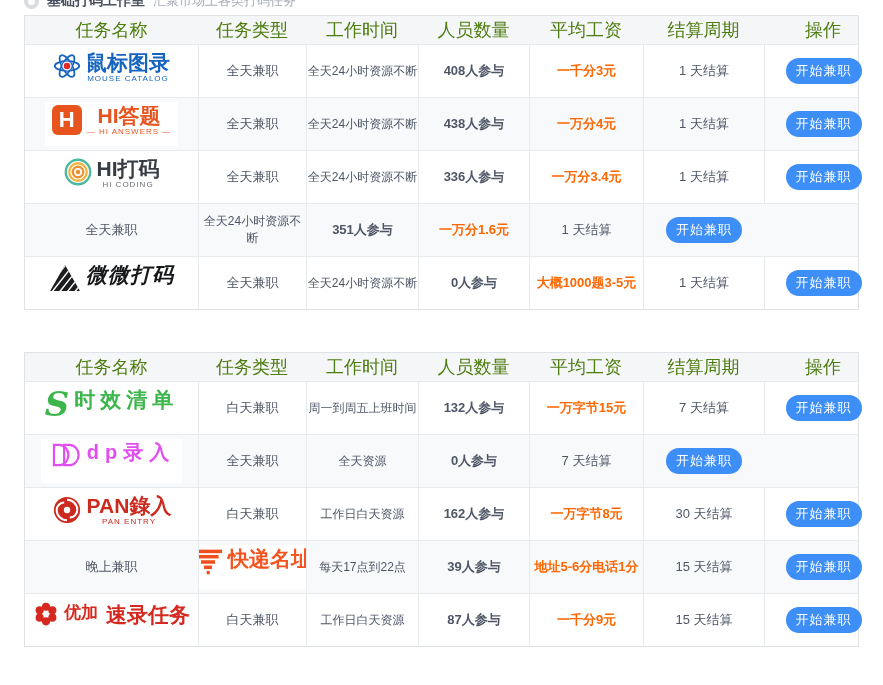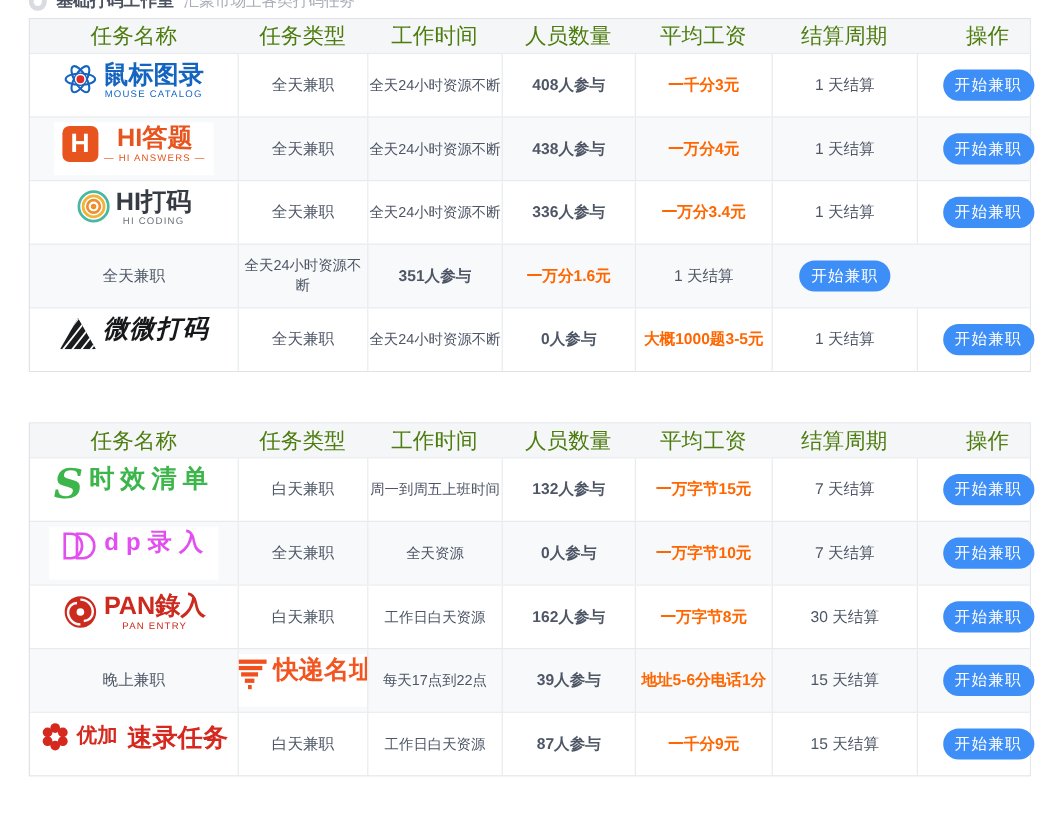--- a/index.html
+++ b/index.html
@@ -243,21 +243,20 @@
               </g>
             </svg>
             <span class="lt">
               <span class="main c-magenta spaced6">dp录入</span>
             </span>
           </div>
         </div>
         <div class="cell">全天兼职</div>
         <div class="cell time">全天资源</div>
         <div class="cell people">0人参与</div>
-        <div class="cell wage">一万字节10元</div>
         <div class="cell">7 天结算</div>
         <div class="cell">
           <button class="btn">开始兼职</button>
         </div>
       </div>
 
       <div class="trow">
         <div class="cell">
           <div class="logo">
             <svg width="30" height="30" viewBox="0 0 32 32">

